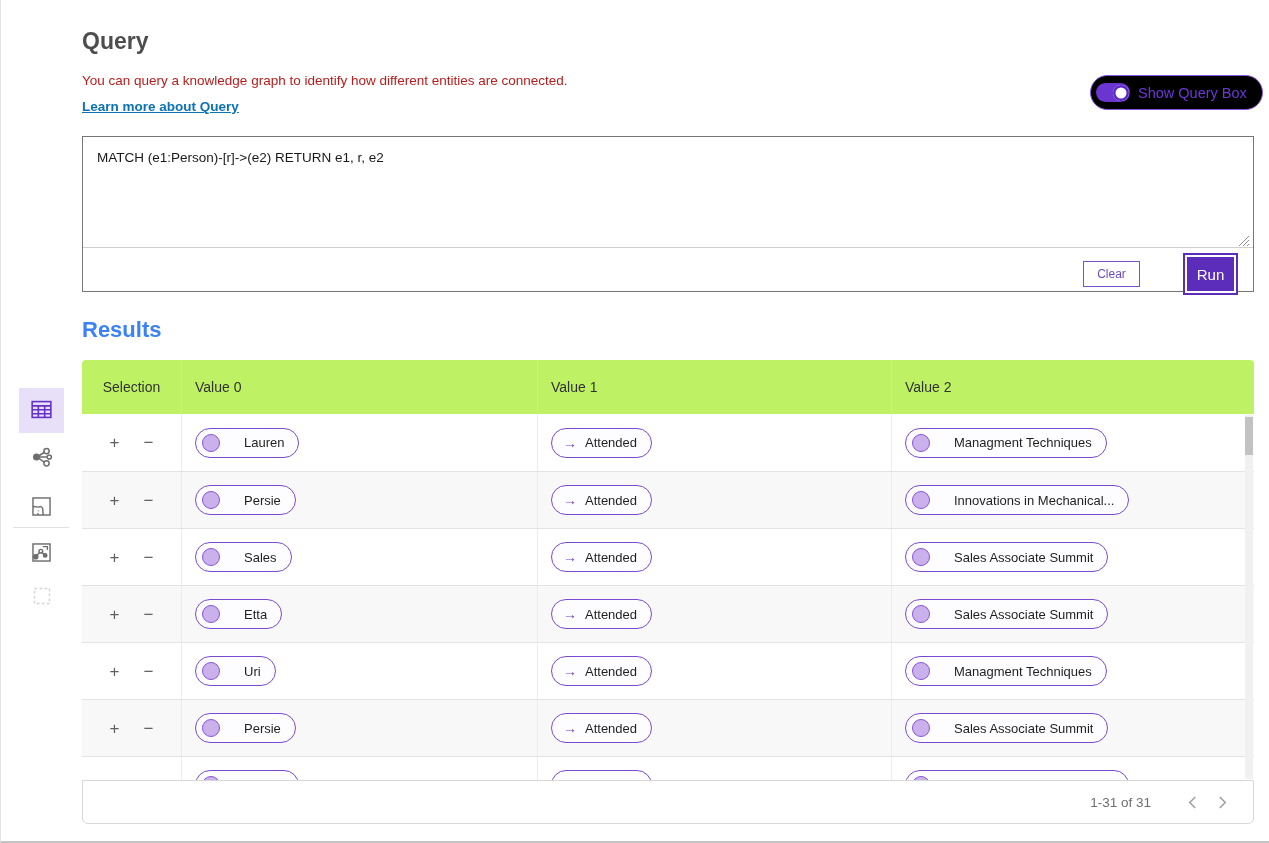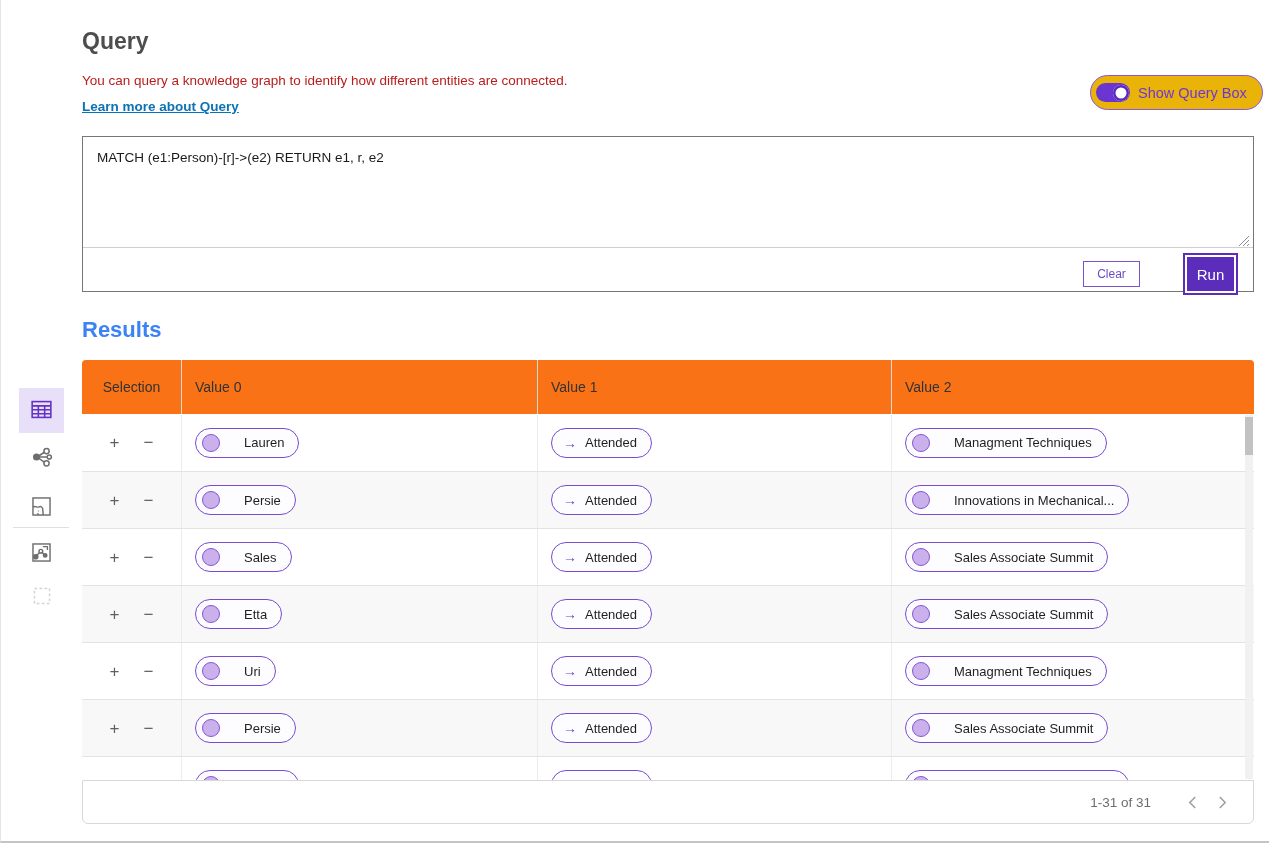--- a/index.html
+++ b/index.html
@@ -11,39 +11,39 @@
   .icon-btn { position:absolute; left:18px; width:45px; height:45px; display:flex; align-items:center; justify-content:center; background:transparent; border:none; cursor:pointer; }
   .icon-btn.active { background:#e8dff8; }
   .side-divider { position:absolute; left:12px; width:56px; height:1px; background:#e0e0e0; }
 
   
   .page-title { position:absolute; left:81px; top:28px; font-size:23px; font-weight:700; color:#4d4d4d; }
   .page-desc  { position:absolute; left:81px; top:73px; font-size:13.5px; color:#b91c1c; }
   .learn-link { position:absolute; left:81px; top:99px; font-size:13.5px; font-weight:700; color:#0b72b5; text-decoration:underline; cursor:pointer; }
 
   .toggle-pill { position:absolute; left:1089px; top:75px; height:35px; min-width:167px; border:1px solid #8a55e0; border-radius:18px;
-                 background:#eab308; display:flex; align-items:center; gap:8px; padding:0 15px 0 5px; cursor:pointer; }
+                 background:#000000; display:flex; align-items:center; gap:8px; padding:0 15px 0 5px; cursor:pointer; }
   .switch { width:34px; height:19px; background:#6a35d0; border-radius:10px; position:relative; flex:0 0 auto; }
   .knob   { position:absolute; right:1px; top:1.5px; width:16px; height:16px; background:#fff; border-radius:50%; box-shadow:inset 0 0 0 2.5px #5b27c4; }
   .toggle-label { font-size:14.5px; color:#6d37d6; white-space:nowrap; }
 
   .query-box { position:absolute; left:81px; top:136px; width:1172px; height:156px; border:1px solid #767676; background:#fff; }
   .qb-text { position:absolute; left:0; top:0; right:16px; height:111px; padding:13px 14px; font-size:13.5px; color:#1a1a1a; white-space:pre-wrap; cursor:text; }
   .qb-sep  { position:absolute; left:0; right:0; top:110px; height:1px; background:#cfcfcf; }
   .qb-resize { position:absolute; right:3px; top:96px; width:12px; height:12px; cursor:nwse-resize; }
   .qb-actions { position:absolute; right:14px; top:118px; height:38px; display:flex; align-items:center; gap:15px; }
   .btn-clear { width:57px; height:26px; background:#fff; border:1px solid #7c52cc; color:#6d4bc4; font-size:12px; font-family:inherit; cursor:pointer; }
   .btn-run   { width:47px; height:34px; background:#5c2dbb; border:none; color:#fff; font-size:15px; font-family:inherit; cursor:pointer;
                box-shadow:0 0 0 2px #fff, 0 0 0 4px #5c2dbb; margin-right:5px;margin-left:32px; }
 
   
   .results-title { position:absolute; left:81px; top:317px; font-size:22px; font-weight:700; color:#3b82f6; }
 
   .rtable { position:absolute; left:81px; top:360px; width:1172px; height:420px; overflow:hidden; }
-  .thead { display:grid; grid-template-columns:99px 356px 354px 1fr; height:54px; background:#f97316; border-radius:4px 4px 0 0; }
+  .thead { display:grid; grid-template-columns:99px 356px 354px 1fr; height:54px; background:#bef264; border-radius:4px 4px 0 0; }
   .th { display:flex; align-items:center; font-size:14px; color:#323232; padding-left:13px; border-left:1px solid #d9d9d9; }
   .th:first-child { justify-content:center; padding-left:0; border-left:none; }
   .tbody { height:366px; overflow:hidden; }
   .trow { display:grid; grid-template-columns:99px 356px 354px 1fr; height:57px; background:#fff; border-top:1px solid #e3e3e3; }
   .trow:first-child { border-top:none; }
   .trow:nth-child(even) { background:#f8f8f8; }
   .cell { display:flex; align-items:center; padding-left:13px; border-left:1px solid #ececec; }
   .cell.sel { justify-content:center; gap:24px; padding-left:0; border-left:none; }
   .selbtn { background:none; border:none; font-size:17px; color:#5f5f5f; cursor:pointer; font-family:inherit; line-height:1; }
 

